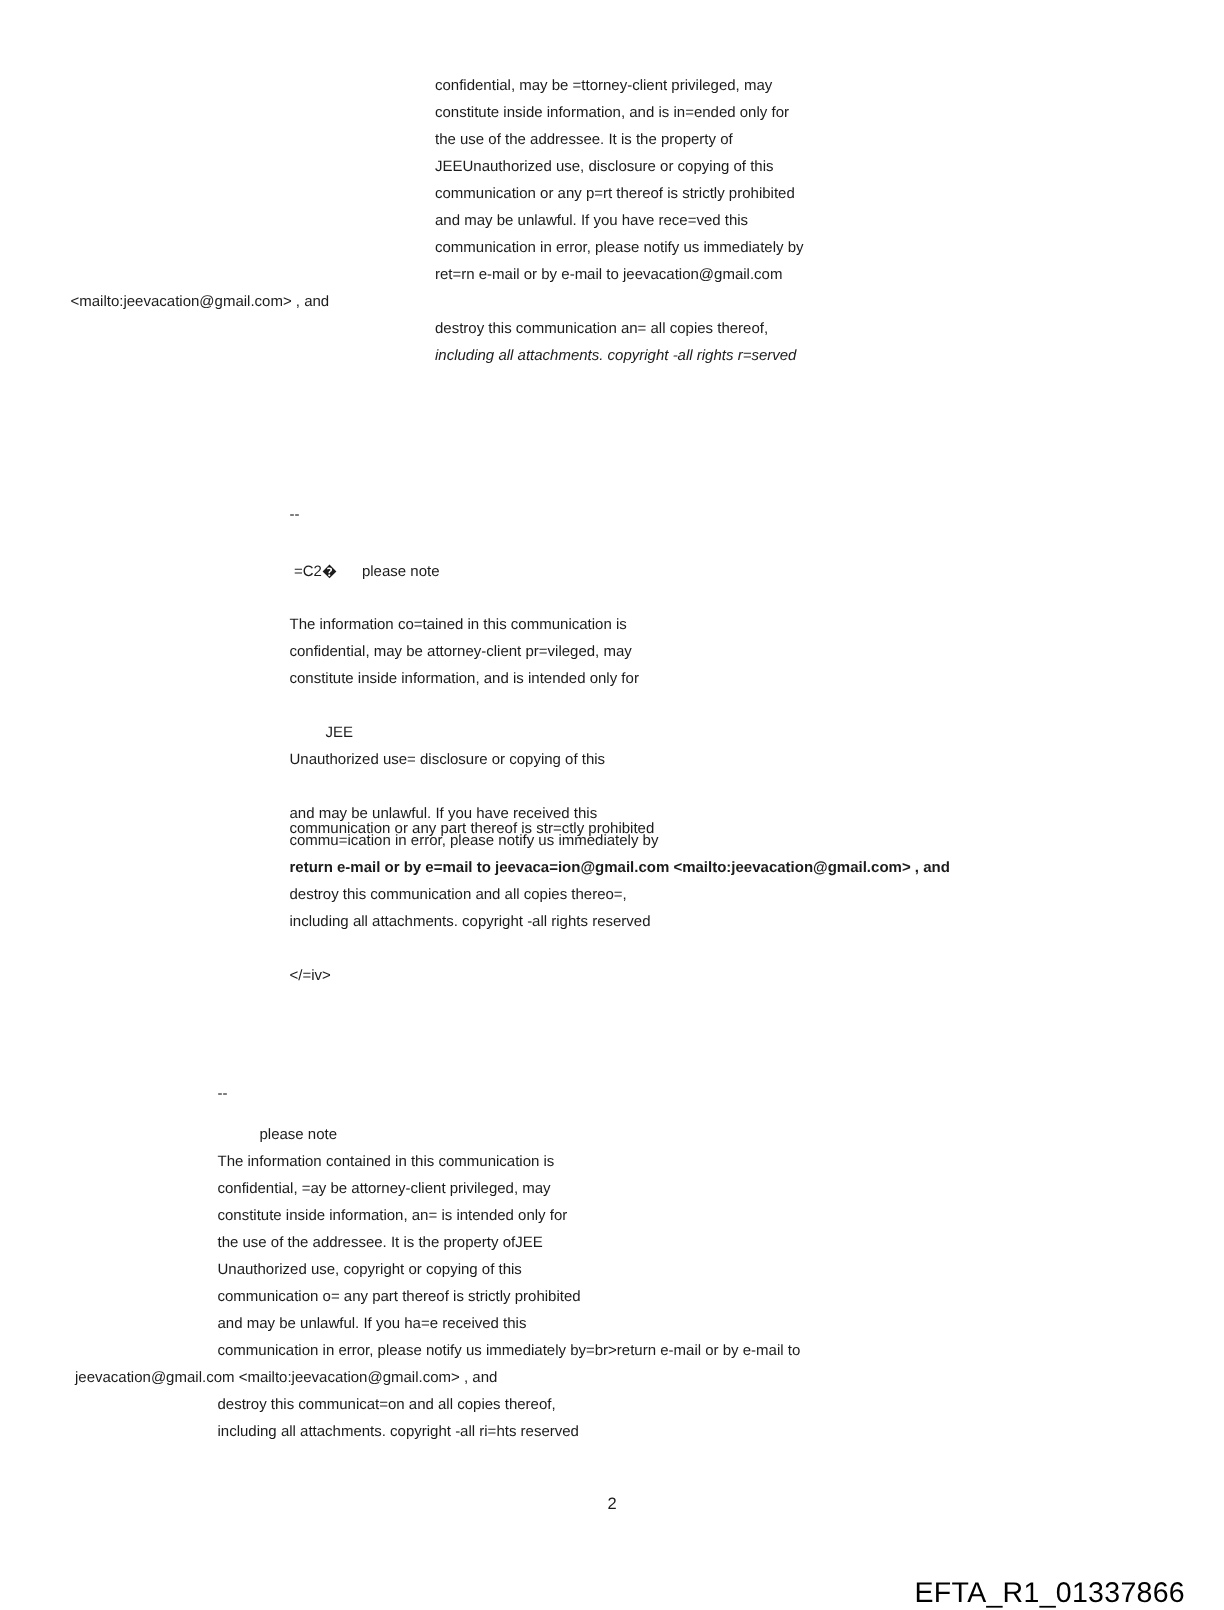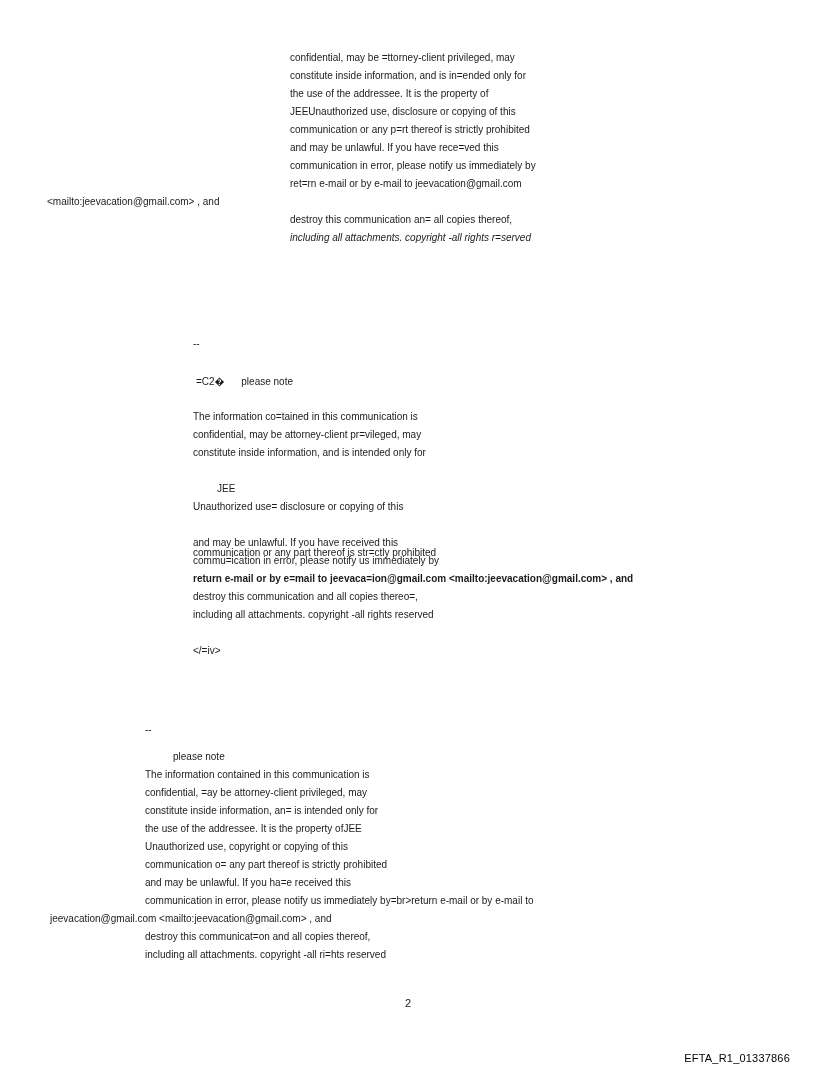--- a/index.html
+++ b/index.html
@@ -27,21 +27,21 @@
     position: absolute;
     left: 0;
     width: 100%;
     text-align: center;
     font-size: 11px;
     color: #1b1b1b;
   }
   .bates {
     position: absolute;
     right: 26px;
-    font-size: 11px;
+    font-size: 19px;
     color: #000000;
     letter-spacing: 0.2px;
   }
 </style>
 </head>
 <body>
 
 <div class="page">
   <div id="blocks">
       <div class="line" style="left: 290px; top: 50px;">confidential, may be =ttorney-client privileged, may</div>

